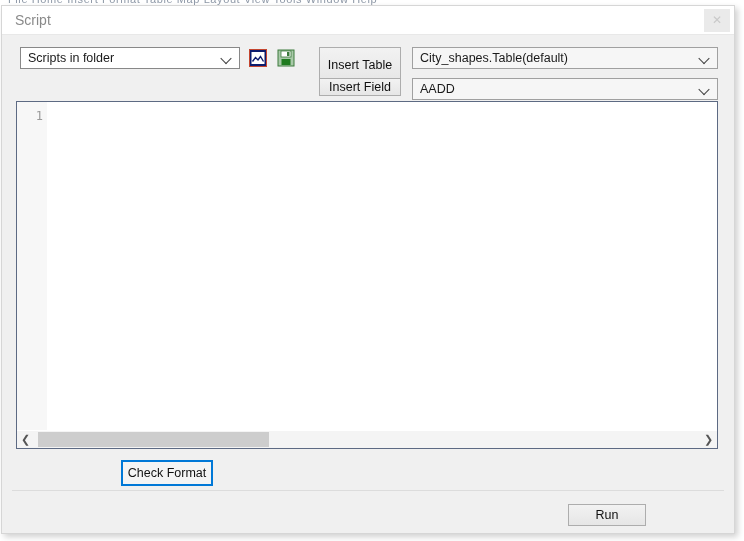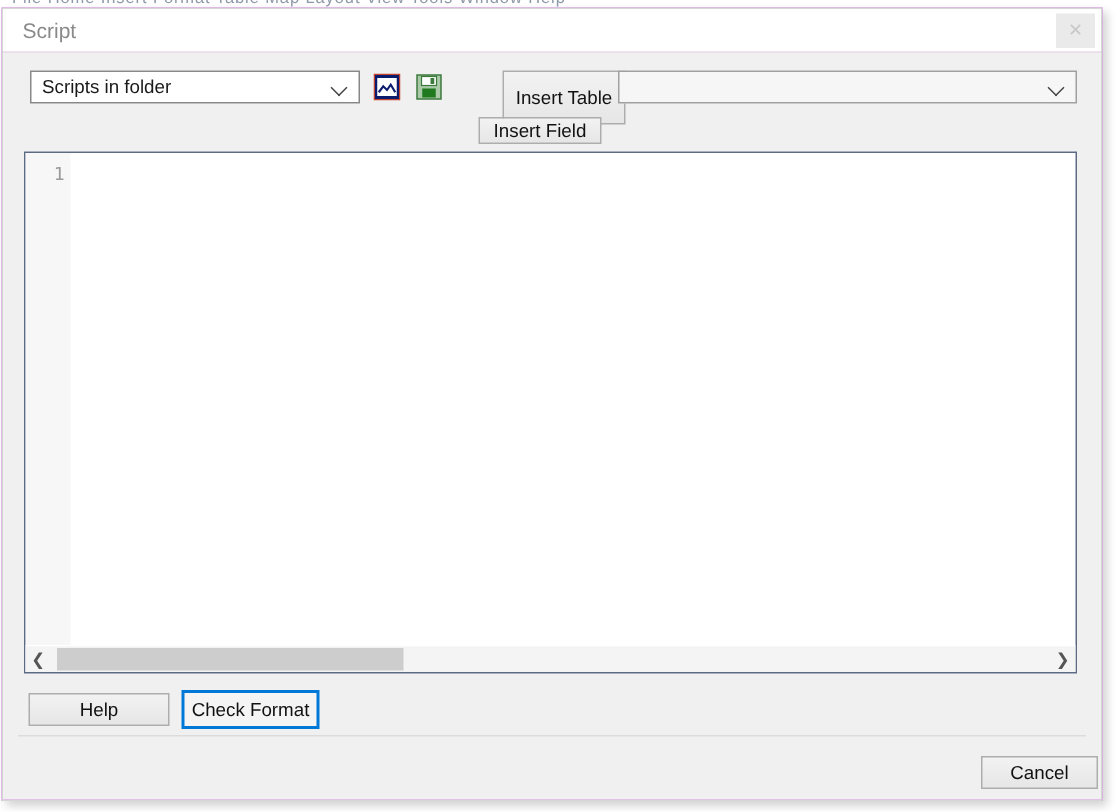--- a/index.html
+++ b/index.html
@@ -38,21 +38,21 @@
     opacity: 0.85;
   }
 
   
   .dialog {
     position: absolute;
     left: 1px;
     top: 5px;
     width: 734px;
     height: 529px;
-    background: #d946ef;
+    background: #7f1d1d;
     border: 1px solid #d6d6d6;
     box-sizing: border-box;
     box-shadow: 3px 3px 6px rgba(0,0,0,0.18);
   }
 
   .titlebar {
     position: absolute;
     left: 0; top: 0;
     width: 100%;
     height: 29px;
@@ -156,21 +156,21 @@
     box-sizing: border-box;
     background: linear-gradient(#f2f2f2, #e6e6e6);
     border: 1px solid #adadad;
     font-size: 12.5px;
     color: #111;
     text-align: center;
     cursor: pointer;
     font-family: "Liberation Sans", sans-serif;
     padding: 0;
   }
-  #btn-insert-table { left: 317px; top: 12px; width: 82px; height: 36px; margin-left: 16px; }
+  #btn-insert-table { left: 317px; top: 12px; width: 82px; height: 36px; }
   #btn-insert-field { left: 317px; top: 43px; width: 82px; height: 18px; }
 
   #btn-help { left: 17px; top: 427px; width: 94px; height: 22px; }
   #btn-check {
     left: 119px; top: 425px; width: 92px; height: 26px;
     border: 2px solid #0078d7;
     background: #f4f4f4;
   }
   #btn-run { left: 566px; top: 469px; width: 78px; height: 22px; }
   #btn-cancel { left: 652px; top: 469px; width: 78px; height: 22px; }
@@ -303,42 +303,46 @@
           <rect x="1" y="1" width="16" height="16" fill="#a9c9a9" stroke="#3c7a3c" stroke-width="1"></rect>
           <rect x="4" y="2" width="10" height="6" fill="#ffffff" stroke="#3c7a3c" stroke-width="0.8"></rect>
           <rect x="10" y="3" width="2.5" height="4" fill="#3c7a3c"></rect>
           <rect x="4.5" y="10" width="9" height="6" fill="#1f7a1f"></rect>
         </svg>
       </button>
 
       <button class="btn" id="btn-insert-table">Insert Table</button>
 
       <div class="combo combo-gray" id="combo-table">
+        <span class="combo-label">City_shapes.Table(default)</span>
         <span class="chev"></span>
       </div>
 
       <button class="btn" id="btn-insert-field">Insert Field</button>
 
+      <div class="combo combo-gray" id="combo-field">
+        <span class="combo-label">AADD</span>
+        <span class="chev"></span>
+      </div>
 
       <div class="editor">
         <div class="gutter">
           <div class="lineno">1</div>
         </div>
 
         <div class="hscroll">
           <button class="hs-arrow hs-left">❮</button>
           <div class="hs-track">
             <div class="hs-thumb"></div>
           </div>
           <button class="hs-arrow hs-right">❯</button>
         </div>
       </div>
 
-      <button class="btn" id="btn-help">Help</button>
       <button class="btn" id="btn-check">Check Format</button>
 
       <div class="footer-divider"></div>
 
-      <button class="btn" id="btn-cancel">Cancel</button>
+      <button class="btn" id="btn-run">Run</button>
 
     </div>
   </div>
 </div>
 
 </body></html>

